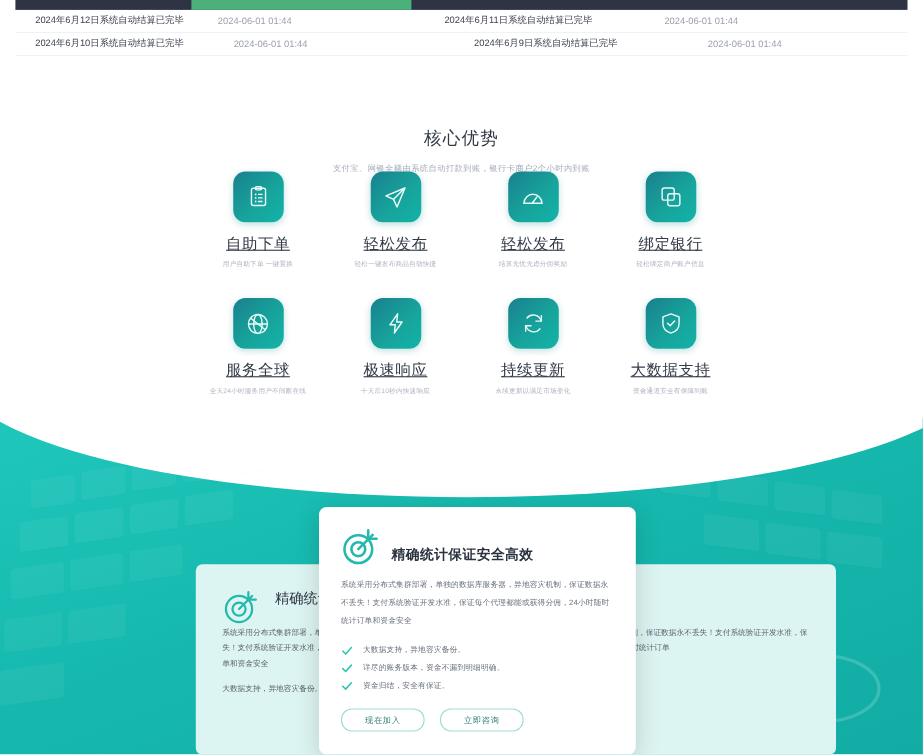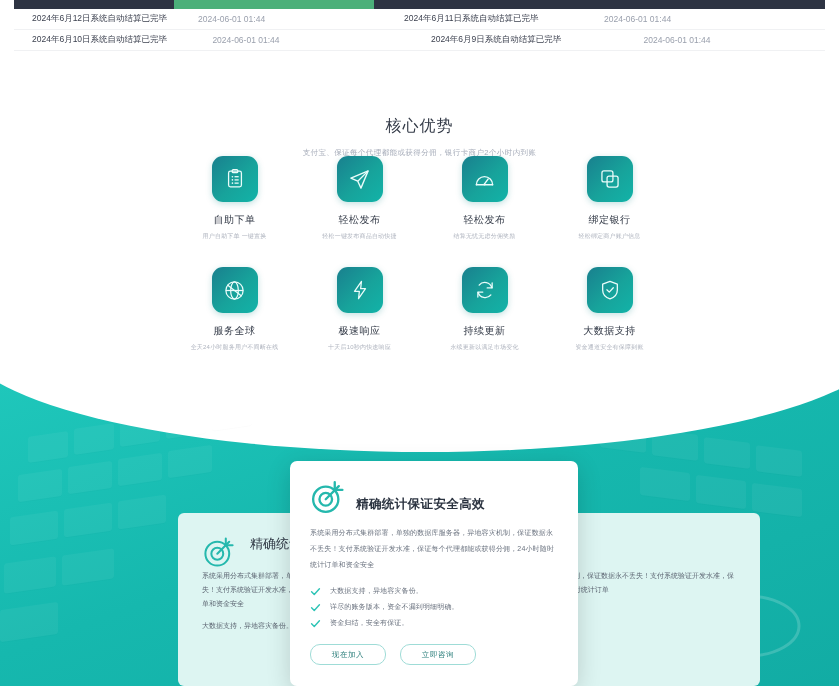--- a/index.html
+++ b/index.html
@@ -56,21 +56,21 @@
     display: grid; grid-template-columns: repeat(4, 125px); row-gap: 26px;
   }
   .adv-item { width: 125px; text-align: center; }
   .adv-icon {
     width: 46px; height: 46px; margin: 0 auto; border-radius: 11px;
     background: linear-gradient(135deg, #19808e 0%, #17a39b 55%, #12b3a8 100%);
     display: flex; align-items: center; justify-content: center;
     box-shadow: 0 2px 6px rgba(20,140,140,.25);
   }
   .adv-icon svg { display: block; }
-  .adv-name { font-size: 10px; color: #333a47; margin-top: 11px; letter-spacing: .5px; }
+  .adv-name { font-size: 14px; color: #333a47; margin-top: 11px; letter-spacing: .5px; text-decoration: underline; }
   .adv-desc { font-size: 6px; color: #aeb3be; margin-top: 5px; letter-spacing: .2px; }
 
   
   .banner {
     position: absolute; left: 0; top: 380px; width: 839px; height: 306px;
     overflow: hidden; background: #18bfb4;
   }
   .banner-bg {
     position: absolute; inset: 0;
     background: linear-gradient(160deg,#1fc7bb 0%, #16b8ae 45%, #12aca4 100%);
@@ -157,21 +157,21 @@
     <div class="tbl-row r2">
       <div class="tbl-cell c-a">2024年6月10日系统自动结算已完毕</div>
       <div class="tbl-cell c-b dim">2024-06-01 01:44</div>
       <div class="tbl-cell c-c">2024年6月9日系统自动结算已完毕</div>
       <div class="tbl-cell c-d dim">2024-06-01 01:44</div>
     </div>
   </div>
 
   <div class="advantages">
     <div class="adv-title">核心优势</div>
-    <div class="adv-sub">支付宝、保证每个代理都能或获得分佣，银行卡商户2个小时内到账</div>
+    <div class="adv-sub">支付宝、网银全额由系统自动打款到账，银行卡商户2个小时内到账</div>
 
     <div class="adv-grid">
 
       <div class="adv-item">
         <div class="adv-icon">
           <svg width="22" height="22" viewBox="0 0 24 24" fill="none" stroke="#eafcfa" stroke-width="1.4">
             <rect x="5" y="3.5" width="14" height="17" rx="2"></rect>
             <rect x="9" y="1.8" width="6" height="3.2" rx="1"></rect>
             <circle cx="9.2" cy="9.5" r=".9" fill="#eafcfa" stroke="none"></circle>
             <line x1="11.5" y1="9.5" x2="16" y2="9.5"></line>

